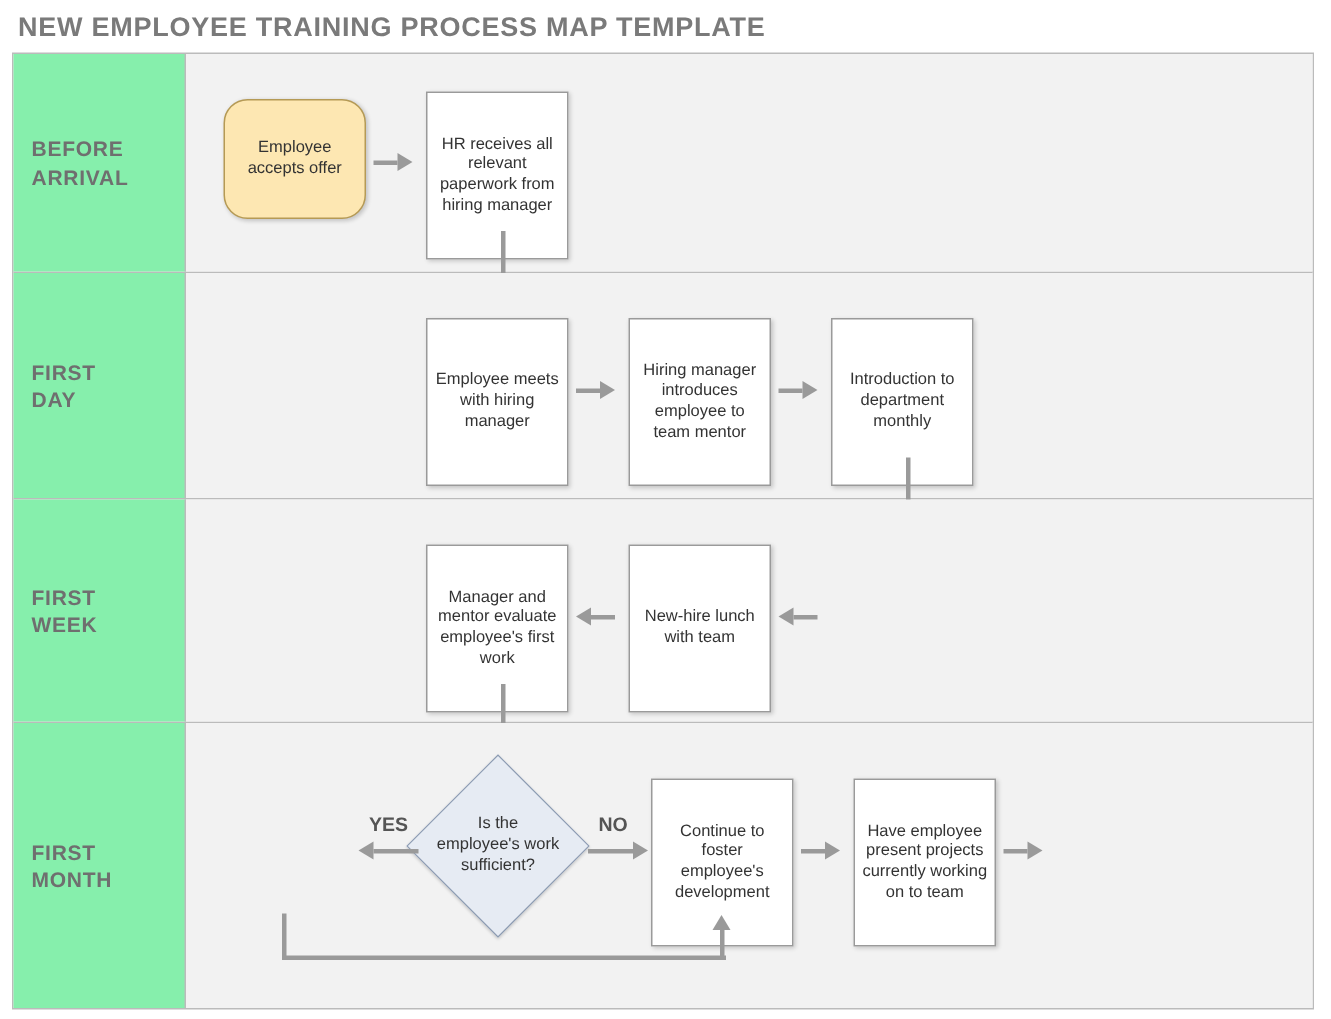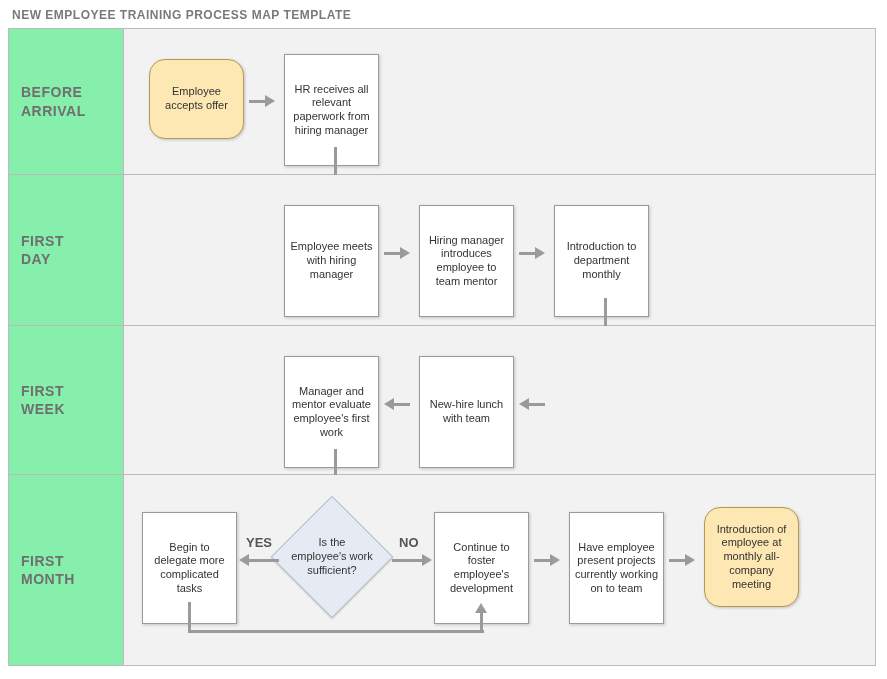--- a/index.html
+++ b/index.html
@@ -2,21 +2,21 @@
 <html><head>
 <meta charset="utf-8">
 <style>
   * { box-sizing: border-box; margin: 0; padding: 0; }
   body {
     font-family: Arial, Helvetica, sans-serif;
     background: #fff;
     padding: 8px;
   }
   .title {
-    font-size: 12px;
+    font-size: 18px;
     font-weight: bold;
     color: #7a7a7a;
     letter-spacing: 0.5px;
     margin-bottom: 6px;
     padding-left: 4px;
   }
   .swimlane-grid {
     border: 1px solid #bbb;
     width: 868px;
   }
@@ -242,38 +242,36 @@
       <div class="decision-wrap" style="left:148px; top:22px;">
         <div class="decision-shape"></div>
         <div class="decision-text">Is the employee's work sufficient?</div>
       </div>
 
       <div class="edge-label" style="left:122px; top:60px;">YES</div>
       <div class="arrow horiz left" style="left:115px; top:79px;">
         <div class="head"></div>
           <div class="shaft" style="width:30px;"></div>
       </div>
-      <div class="node process" style="left:18px; top:37px;">Begin to delegate more complicated tasks</div>
 
       <div class="edge-label" style="left:275px; top:60px;">NO</div>
       <div class="arrow horiz right" style="left:268px; top:79px;">
         <div class="shaft" style="width:30px;"></div>
           <div class="head"></div>
       </div>
       <div class="node process" style="left:310px; top:37px;">Continue to foster employee's development</div>
       <div class="arrow horiz right" style="left:410px; top:79px;">
         <div class="shaft" style="width:16px;"></div>
           <div class="head"></div>
       </div>
       <div class="node process" style="left:445px; top:37px;">Have employee present projects currently working on to team</div>
       <div class="arrow horiz right" style="left:545px; top:79px;">
         <div class="shaft" style="width:16px;"></div>
           <div class="head"></div>
       </div>
-      <div class="node terminator2" style="left:580px; top:32px;">Introduction of employee at monthly all-company meeting</div>
 
       <div class="elbow-line" style="left:64px; top:127px; width:3px; height:30px;"></div>
       <div class="elbow-line" style="left:64px; top:155px; width:296px; height:3px;"></div>
       <div class="arrow vert up" style="left:351px; top:128px; flex-direction:column;">
         <div class="head"></div>
           <div class="shaft" style="height:20px;"></div>
       </div>
     </div>
   </div>
 

